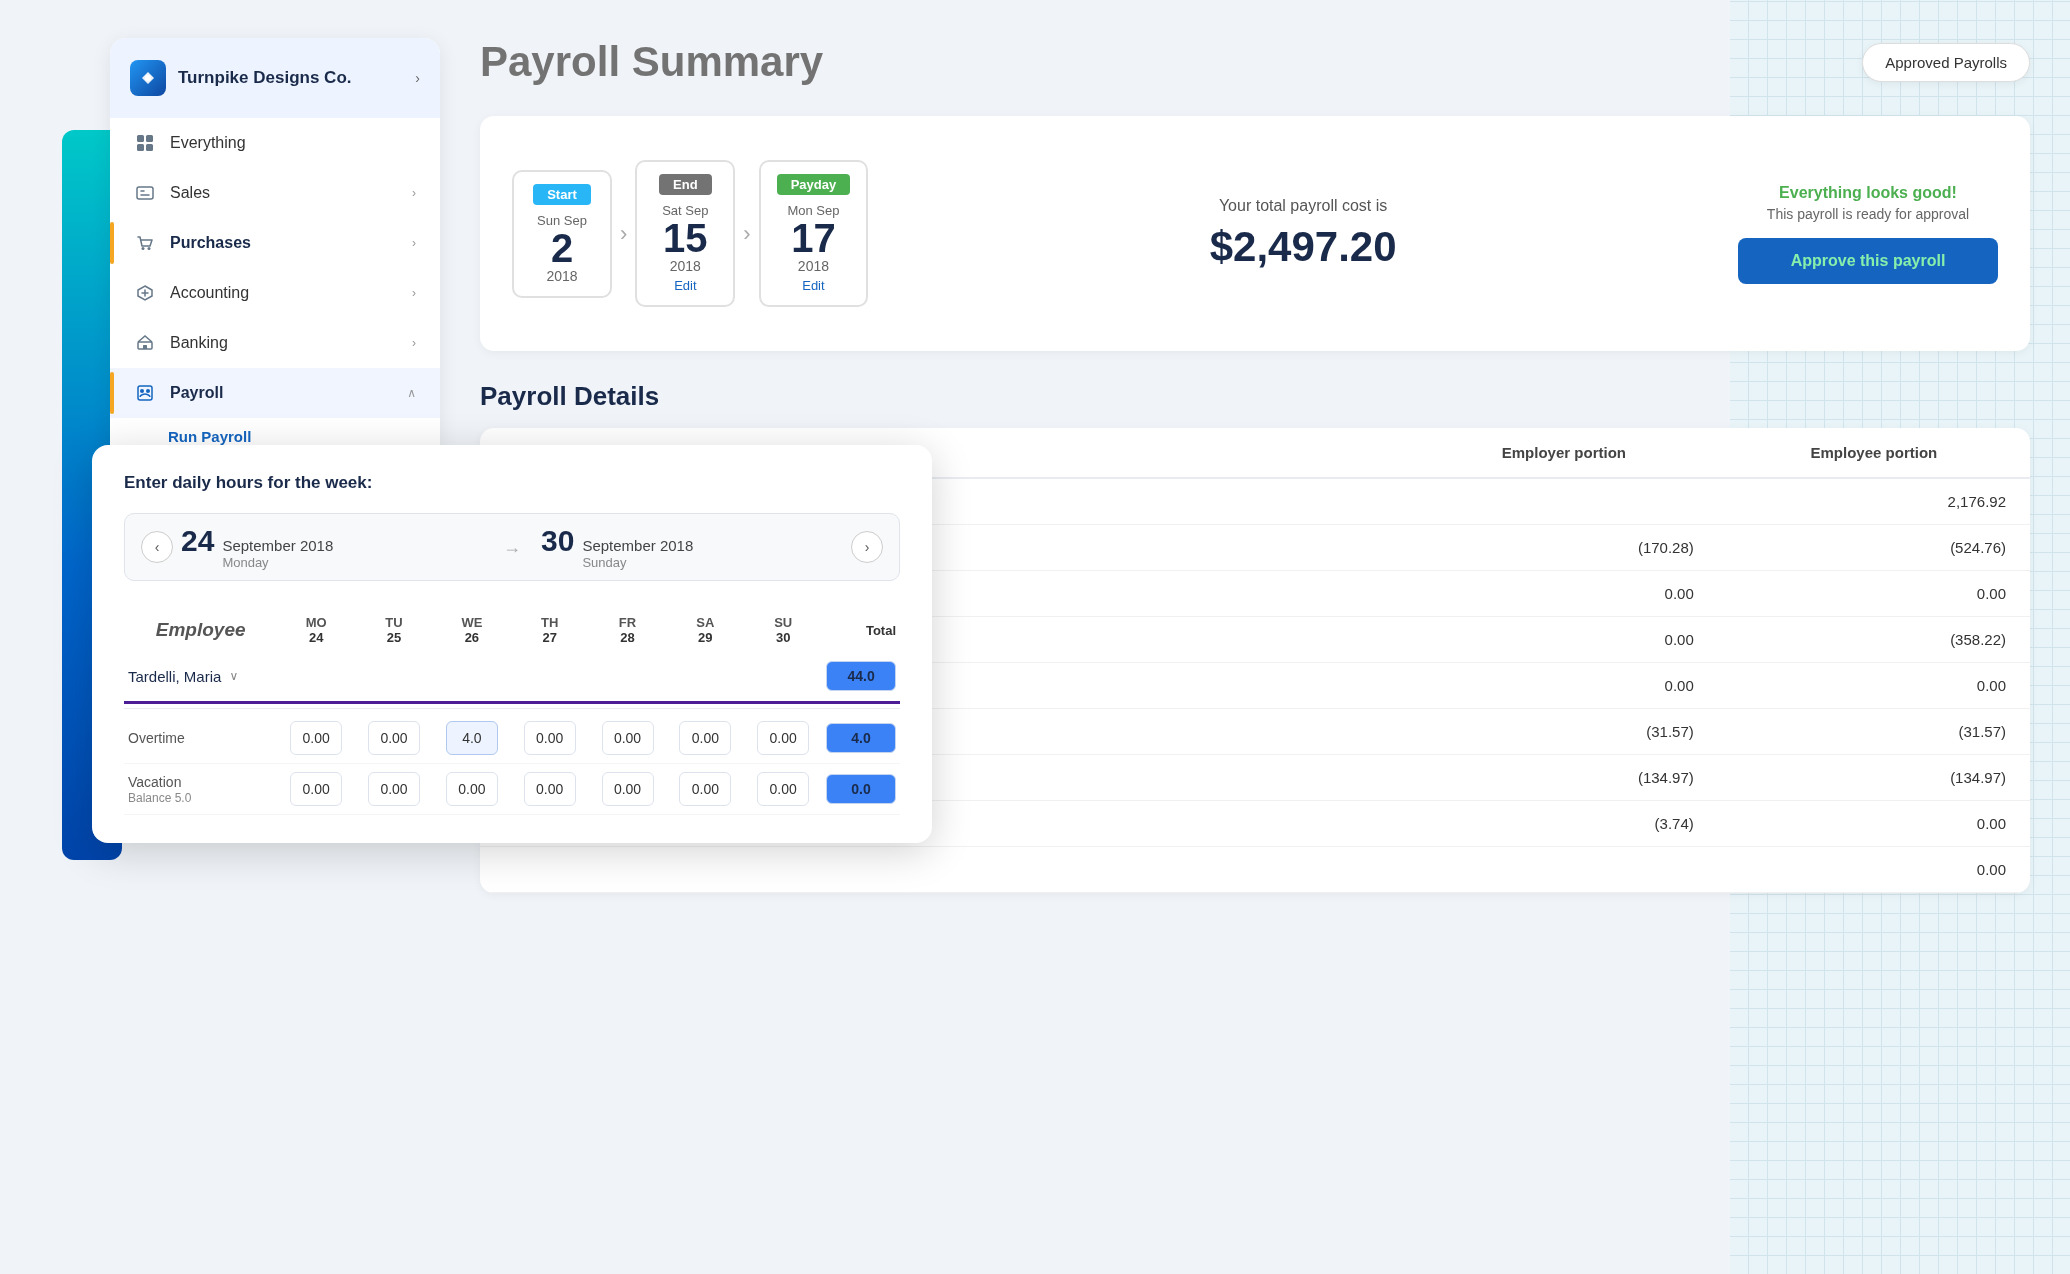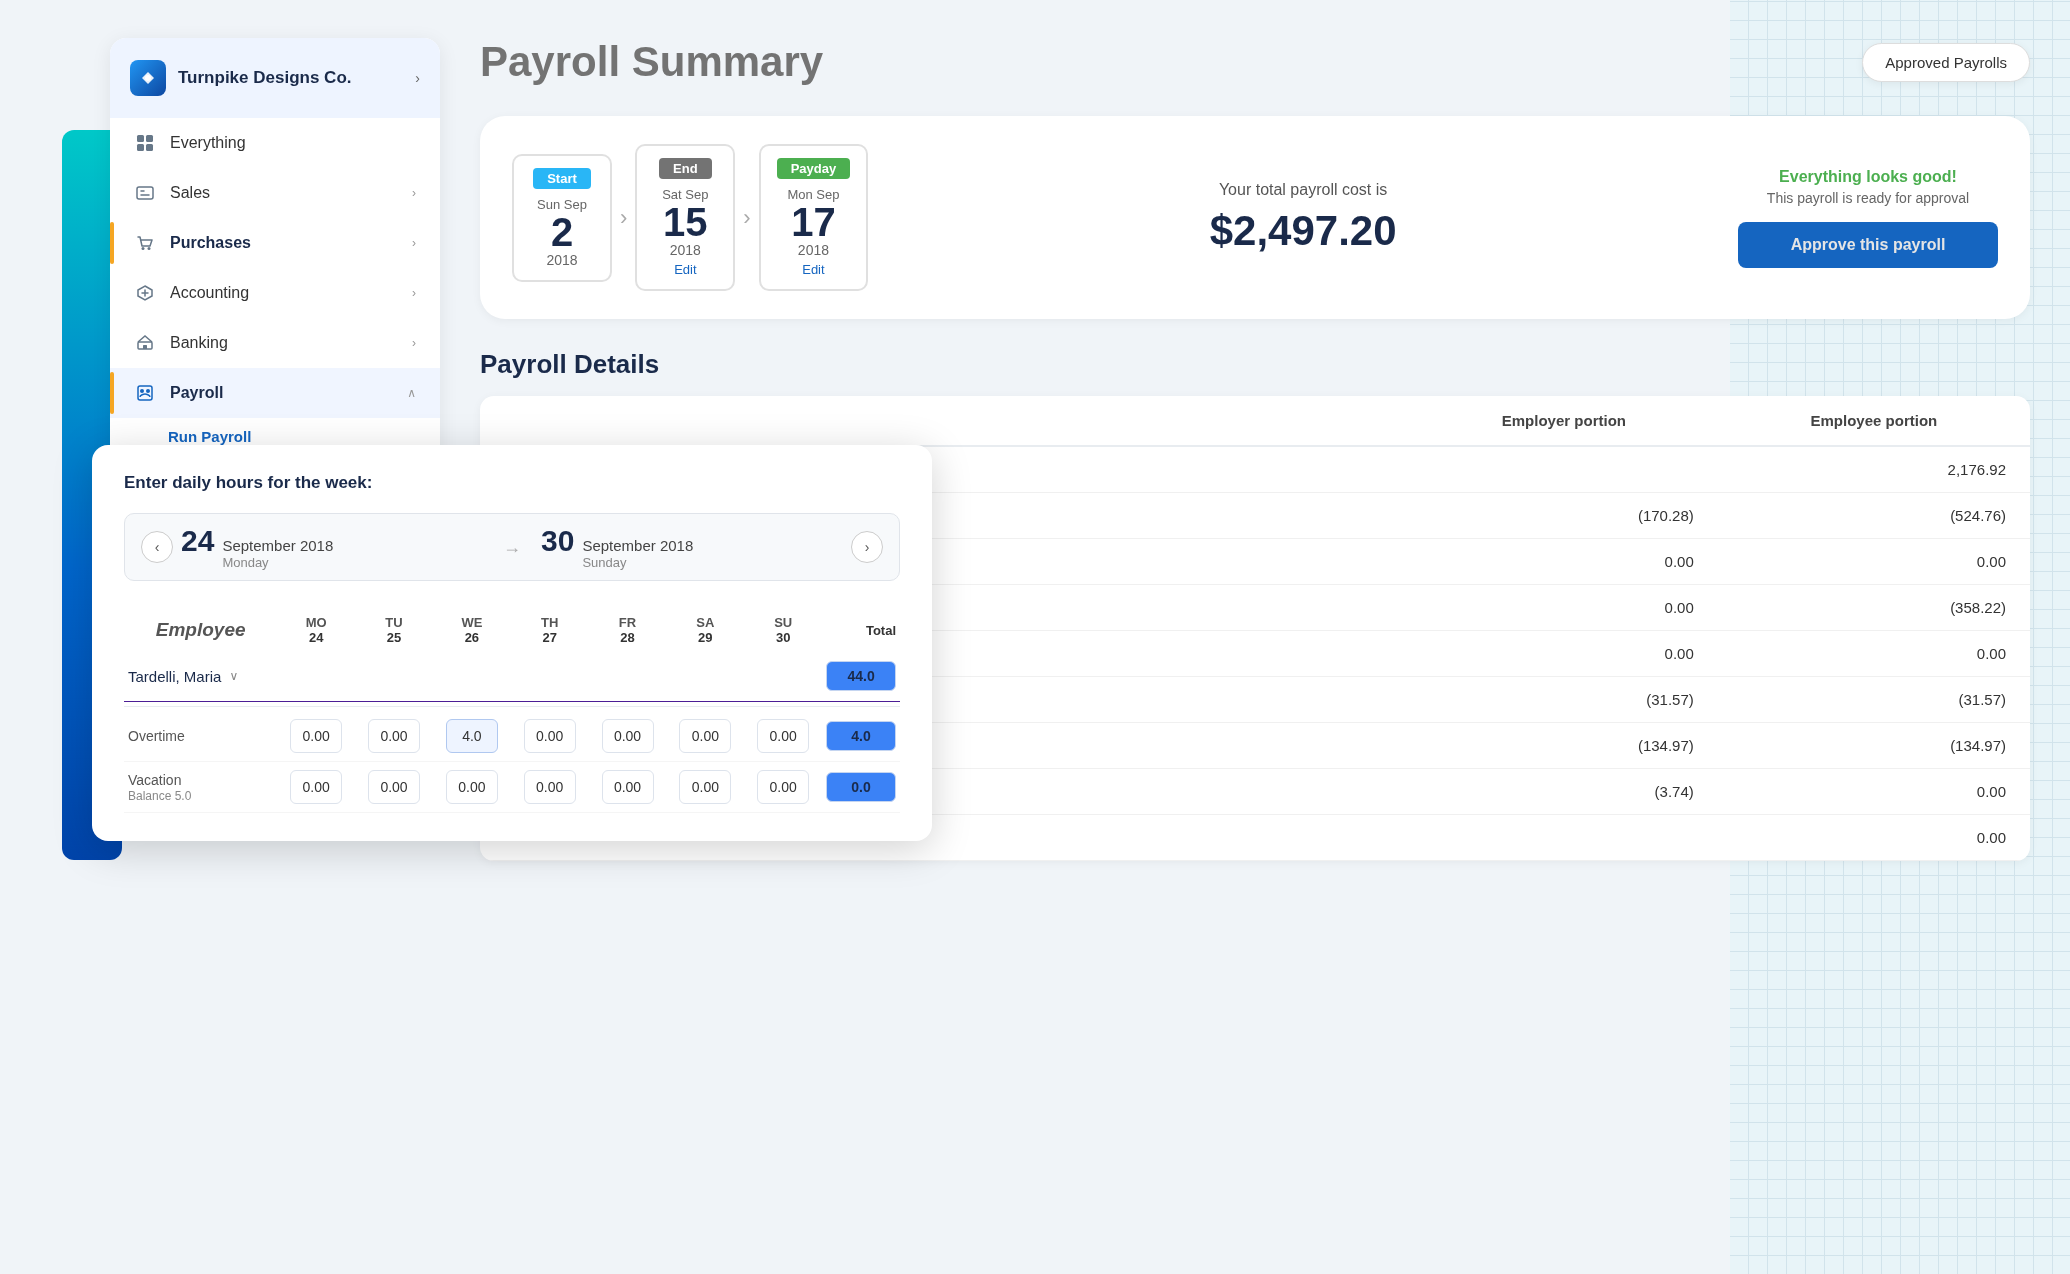--- a/index.html
+++ b/index.html
@@ -203,22 +203,22 @@
       padding: 10px 22px;
       font-size: 15px;
       color: #333;
       cursor: pointer;
       box-shadow: 0 2px 8px rgba(0,0,0,0.06);
     }
 
     
     .payroll-period-card {
       background: white;
-      border-radius: 25px;
-      padding: 28px 32px;
+      border-radius: 14px;
+      padding: 44px 32px;
       display: flex;
       align-items: center;
       gap: 30px;
       margin-bottom: 30px;
       box-shadow: 0 2px 10px rgba(0,0,0,0.05);
     }
 
     .period-dates {
       display: flex;
       align-items: center;
@@ -307,21 +307,21 @@
     }
 
     .approval-sub {
       font-size: 14px;
       color: #666;
       margin-bottom: 16px;
     }
 
     .approve-btn {
       background: #1565c0;
-      color: #e5e5e5;
+      color: #86efac;
       border: none;
       border-radius: 8px;
       padding: 14px 28px;
       font-size: 16px;
       font-weight: 600;
       cursor: pointer;
       width: 100%;
     }
 
     
@@ -475,21 +475,21 @@
 
     .hours-table .total-col {
       font-size: 13px;
       font-weight: 700;
       color: #333;
       text-align: right;
     }
 
     .employee-row td {
       padding: 10px 4px;
-      border-bottom: 1px solid #4c1d95;
+      border-bottom: 3px solid #4c1d95;
     }
 
     .employee-name {
       font-size: 15px;
       color: #1a2a4a;
       font-weight: 500;
       display: flex;
       align-items: center;
       gap: 8px;
     }

